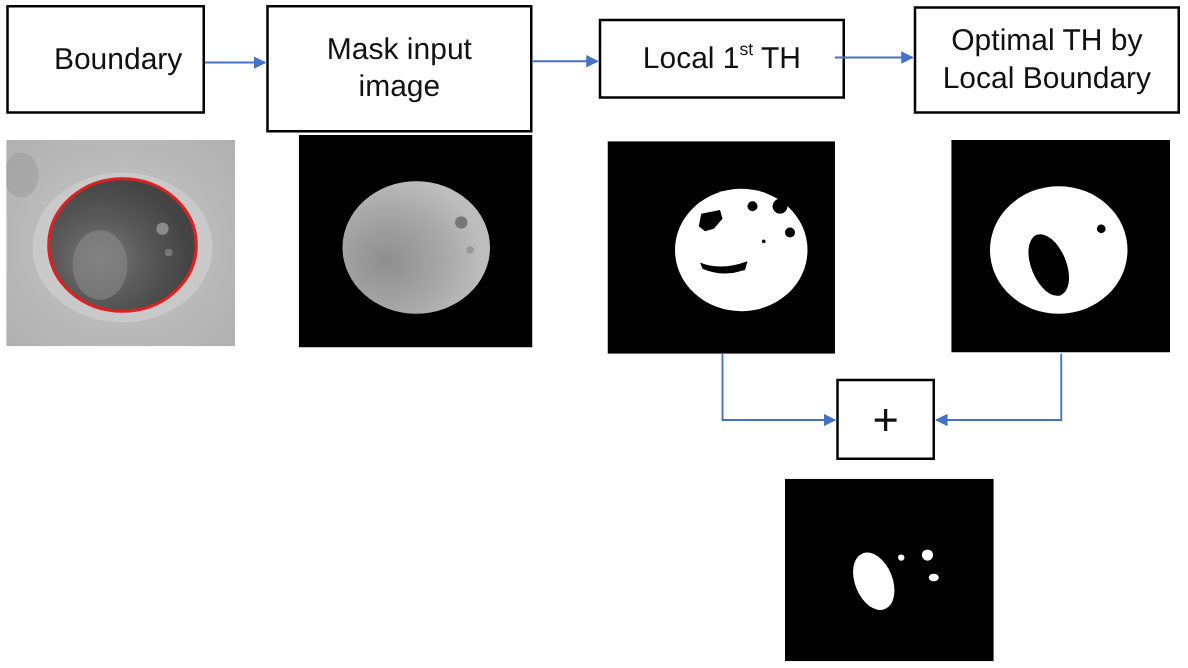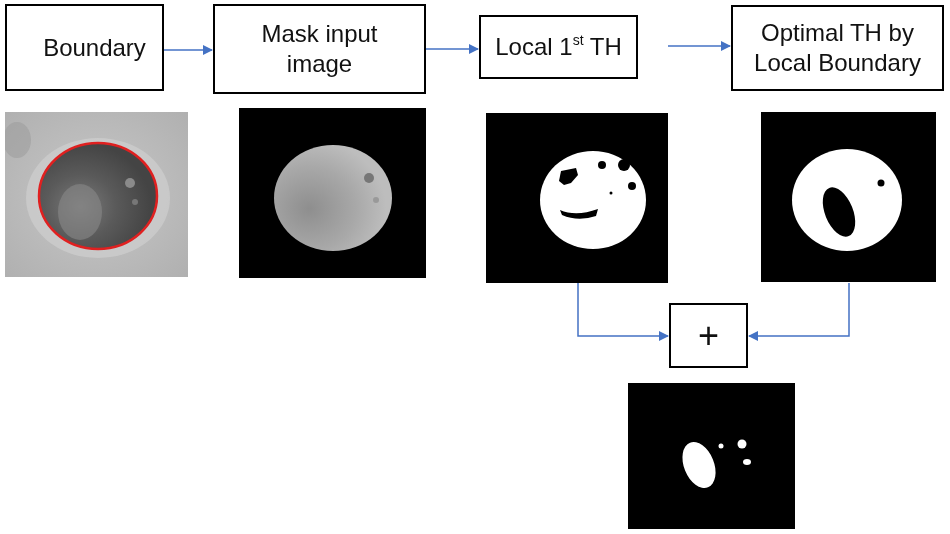--- a/index.html
+++ b/index.html
@@ -10,27 +10,27 @@
   .img{position:absolute;}
 </style>
 </head>
 <body>
 
 <div class="box" style="left:5px;top:4px;width:159px;height:87px;padding-left:20px;">
   <div>
       <div>Boundary</div>
     </div>
 </div>
-<div class="box" style="left:213px;top:4px;width:213px;height:90px;">
+<div class="box" style="left:213px;top:4px;width:213px;height:102px;">
   <div>
       <div>Mask input</div>
       <div>image</div>
     </div>
 </div>
-<div class="box" style="left:479px;top:15px;width:159px;height:64px;">
+<div class="box" style="left:479px;top:15px;width:197px;height:64px;">
   <div><span>Local 1</span><sup>st</sup><span style="white-space:pre"> TH</span></div>
 </div>
 <div class="box" style="left:731px;top:5px;width:213px;height:86px;">
   <div>
       <div>Optimal TH by</div>
       <div>Local Boundary</div>
     </div>
 </div>
 <div class="box" style="left:669px;top:303px;width:79px;height:65px;font-size:36px;">
   <span>+</span>

